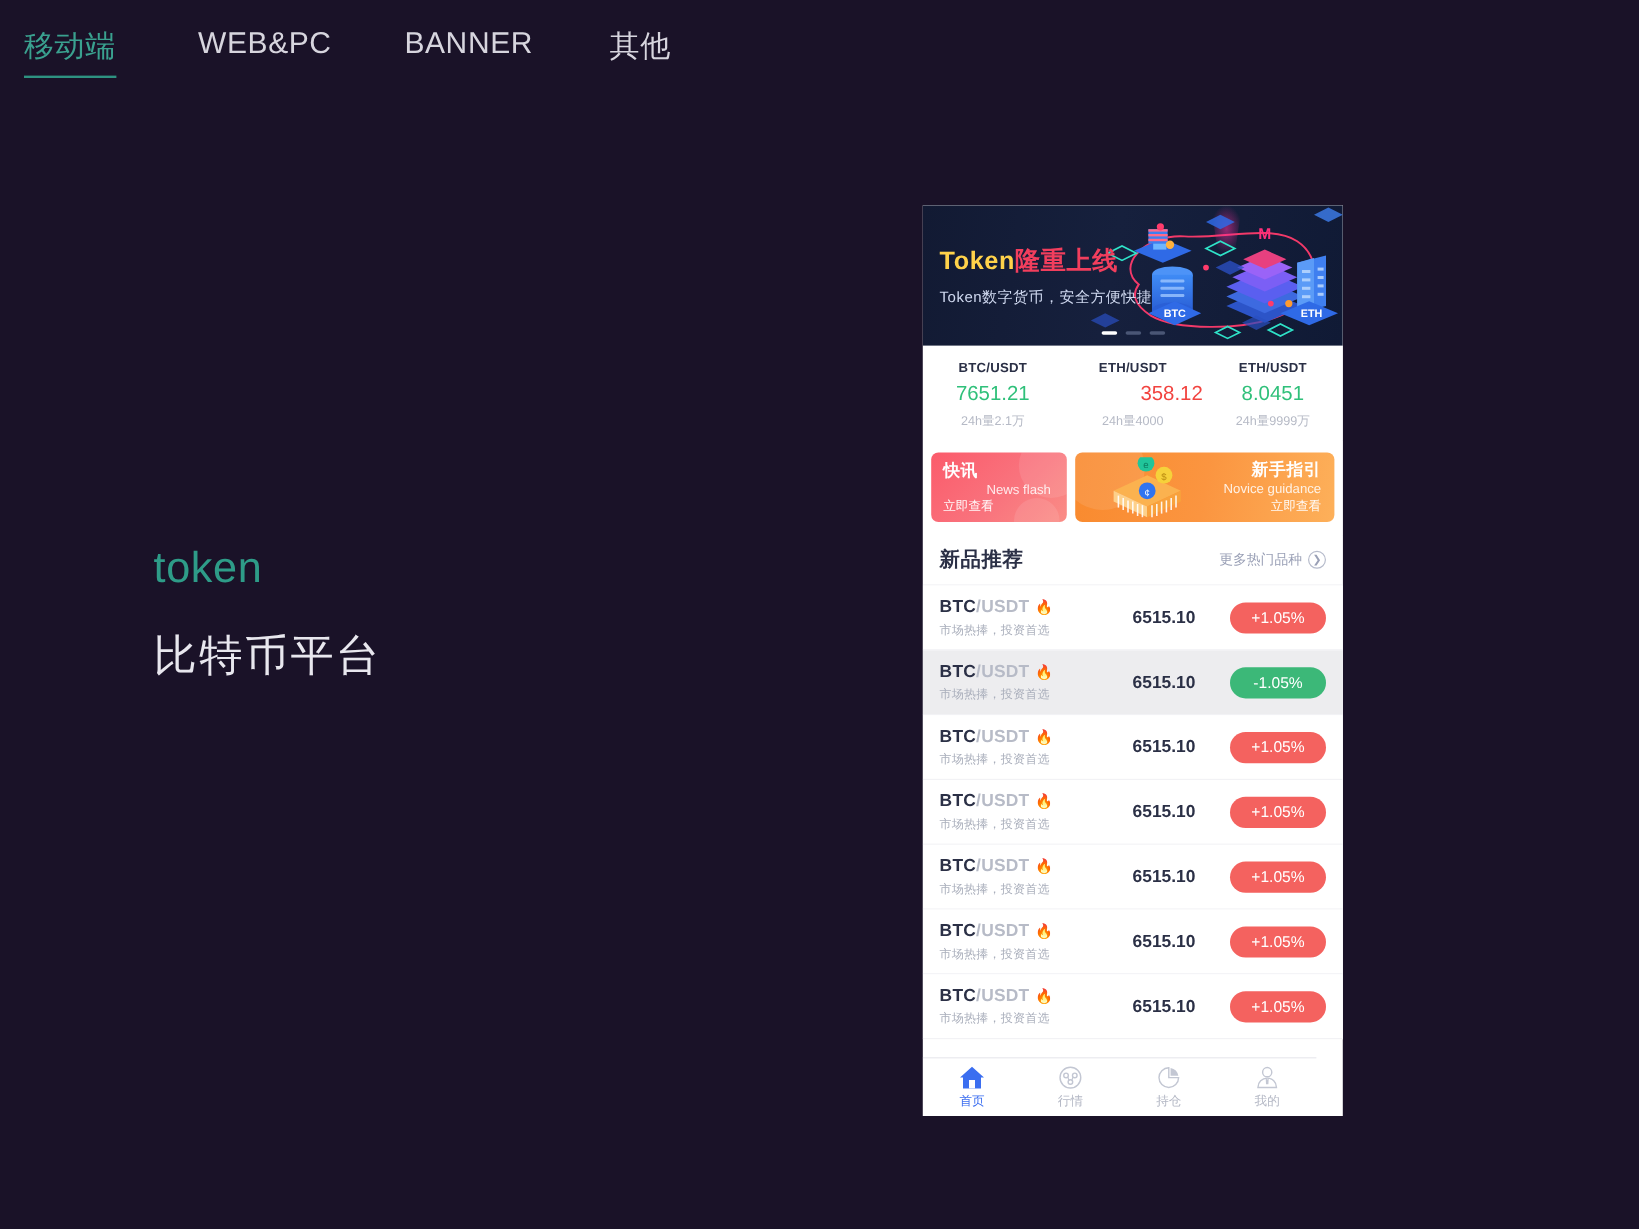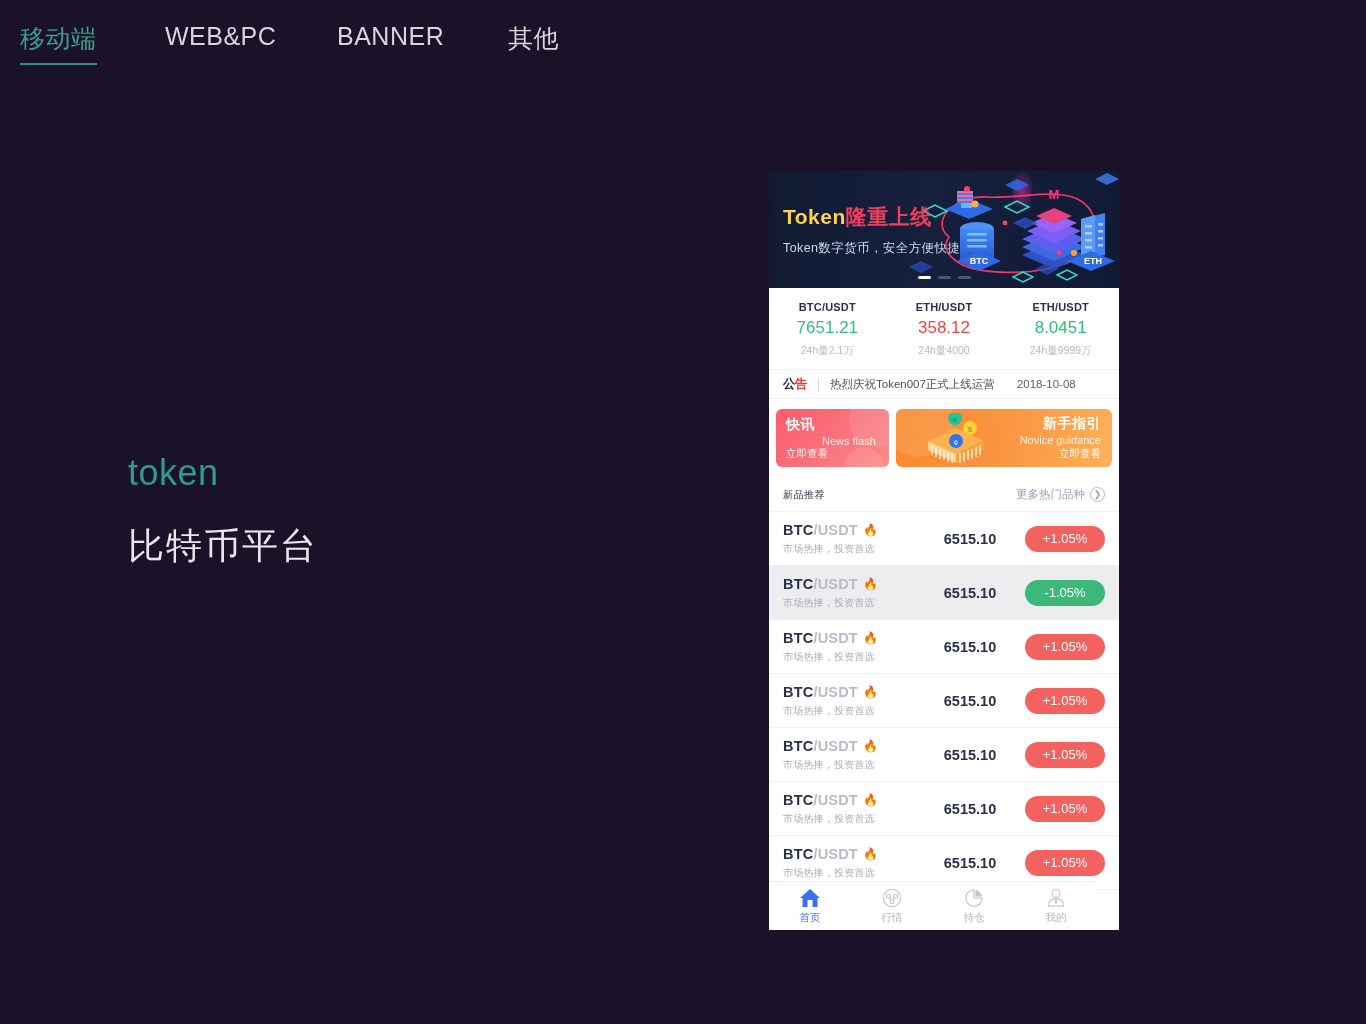--- a/index.html
+++ b/index.html
@@ -66,21 +66,21 @@
   .dots { position: absolute; left: 0; right: 0; bottom: 9px; display: flex; justify-content: center; gap: 7px; }
   .dot { width: 13px; height: 3px; border-radius: 2px; background: #4a5675; }
   .dot.on { background: #ffffff; }
 
   
   .tickers { display: flex; padding: 13px 0 9px 0; background: #fff; }
   .ticker { flex: 1; text-align: center; }
   .tk-pair { font-size: 11px; color: #2b3046; font-weight: bold; letter-spacing: .2px; }
   .tk-price { font-size: 17px; margin-top: 5px; font-weight: 400; }
   .tk-price.up { color: #2fc07a; }
-  .tk-price.down { color: #f2433f; }
+  .tk-price.down { color: #f2433f; text-align: right; }
   .tk-vol { font-size: 10.5px; color: #b6bac6; margin-top: 6px; }
 
   
   .notice {
     display: flex; align-items: center; height: 30px;
     margin: 2px 0 0 0; padding: 0 14px;
     border-top: 1px solid #f0f0f3;
     border-bottom: 1px solid #f0f0f3;
     background: #fff;
   }
@@ -104,21 +104,21 @@
   .promo.left .cta { position: absolute; left: 10px; bottom: 6px; }
   .promo.right .txt { position: absolute; right: 11px; top: 6px; text-align: right; }
   .promo.right .cta { position: absolute; right: 11px; bottom: 6px; }
 
   
   .sect {
     display: flex; align-items: center; justify-content: space-between;
     padding: 9px 14px 9px 14px; background: #fff;
     border-bottom: 1px solid #f1f1f4;
   }
-  .sect-title { font-size: 10px; font-weight: normal; color: #2b3046; letter-spacing: .5px; }
+  .sect-title { font-size: 17px; font-weight: bold; color: #2b3046; letter-spacing: .5px; }
   .sect-more { display: flex; align-items: center; gap: 5px; font-size: 11.5px; color: #9aa0b6; }
   .circ-arrow {
     width: 15px; height: 15px; border-radius: 50%; border: 1px solid #b6bbcb;
     display: flex; align-items: center; justify-content: center;
     font-size: 9px; color: #9aa0b6; line-height: 1;
   }
 
   
   .rows { background: #fff; }
   .row {
@@ -278,28 +278,20 @@
         <div class="tk-price down">358.12</div>
         <div class="tk-vol">24h量4000</div>
       </div>
       <div class="ticker">
         <div class="tk-pair">ETH/USDT</div>
         <div class="tk-price up">8.0451</div>
         <div class="tk-vol">24h量9999万</div>
       </div>
     </div>
 
-  <div class="notice">
-    <span class="notice-tag">
-      <span class="c1">公</span><span class="c2">告</span>
-    </span>
-    <span class="notice-div"></span>
-    <span class="notice-text">热烈庆祝Token007正式上线运营</span>
-    <span class="notice-date">2018-10-08</span>
-  </div>
 
   <div class="promos">
     <div class="promo left">
       <span class="blob" style="width:54px;height:54px;right:-14px;top:-16px;"></span>
       <span class="blob" style="width:38px;height:38px;right:6px;bottom:-18px;"></span>
       <div class="txt">
         <div class="p-title">快讯</div>
         <div class="p-en">News flash</div>
       </div>
       <div class="cta p-cta">立即查看</div>

